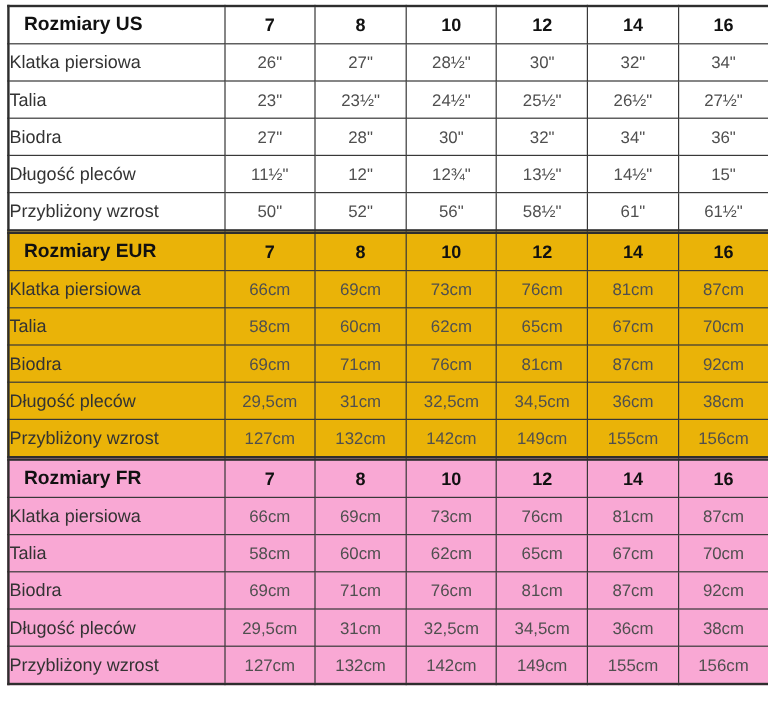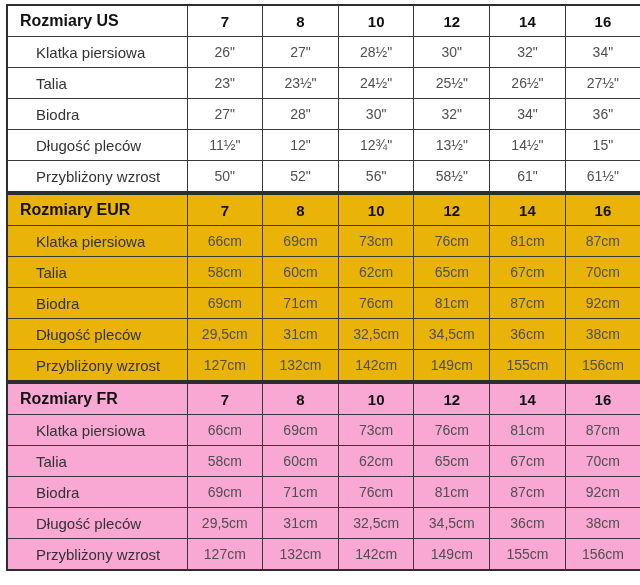--- a/index.html
+++ b/index.html
@@ -38,21 +38,21 @@
     color: #111111;
   }
   th.size-head {
     font-weight: bold;
     font-size: 15px;
     color: #111111;
     text-align: center;
   }
   td.label-cell {
     text-align: left;
-    padding-left: 28px;
+    padding-left: 0;
     font-size: 15px;
     color: #333333;
     font-weight: normal;
   }
   td.value-cell {
     text-align: center;
     font-size: 14px;
     color: #4f4f4f;
   }
 </style>

